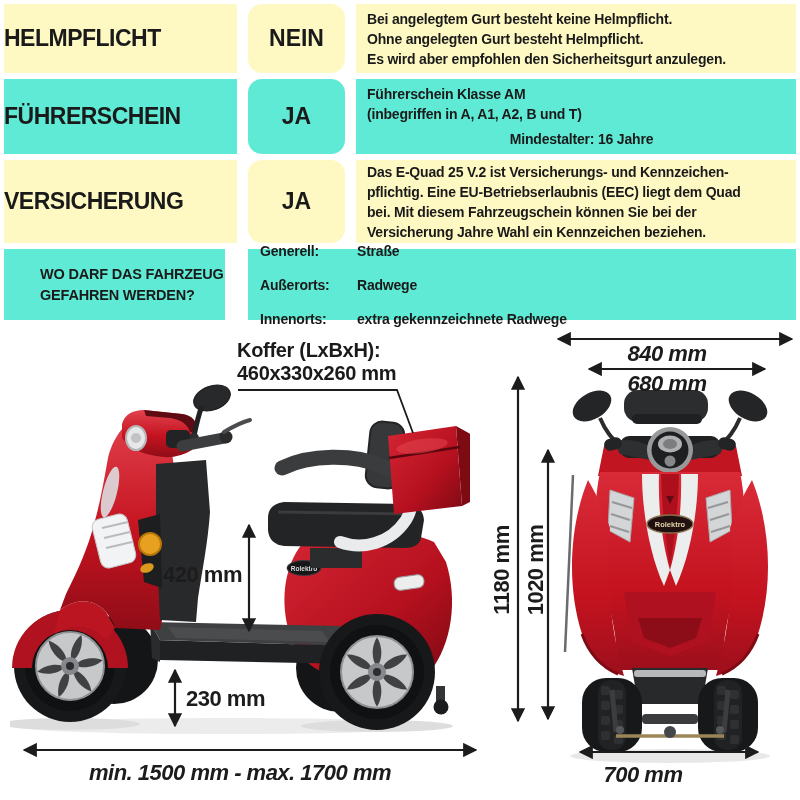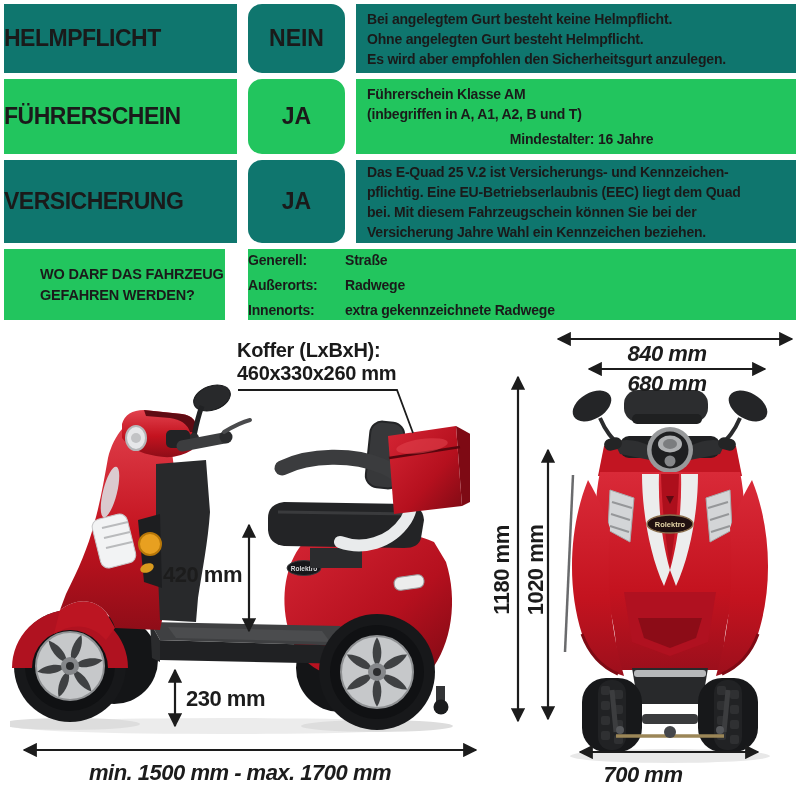--- a/index.html
+++ b/index.html
@@ -3,30 +3,30 @@
 <meta charset="utf-8">
 <style>
   html,body{margin:0;padding:0;background:#fff;}
   .page{position:relative;width:800px;height:800px;background:#ffffff;overflow:hidden;
         font-family:"Liberation Sans","DejaVu Sans",sans-serif;color:#1a1a1a;}
   
   .spec-table{position:absolute;left:4px;top:4px;width:792px;
       display:grid;grid-template-columns:233px 97px 1fr;grid-template-rows:69px 75px 83px 71px;
       column-gap:11px;row-gap:6px;}
   .cell{display:flex;flex-direction:column;justify-content:center;}
-  .cell.dark{background:#0f766e;}
-  .cell.light{background:#22c55e;}
+  .cell.dark{background:#fef9c3;}
+  .cell.light{background:#5eead4;}
   .cell-label{font-size:23px;font-weight:700;letter-spacing:-0.5px;}
   .cell-label-small{font-size:14.5px;font-weight:700;letter-spacing:-0.2px;line-height:21px;
       padding-left:36px;max-width:185px;}
   .cell-value{font-size:23px;font-weight:700;align-items:center;text-align:center;border-radius:14px;}
   .cell-desc{font-size:14px;font-weight:700;letter-spacing:-0.2px;line-height:20px;padding-left:11px;}
   .cell-desc .ln{white-space:nowrap;}
   .desc-extra{margin-top:5px;white-space:nowrap;text-align:center;}
-  .usage-grid{display:grid;grid-template-columns:97px auto;row-gap:5px;
+  .usage-grid{display:grid;grid-template-columns:97px auto;row-gap:14px;padding-left:12px;
       font-size:14px;font-weight:700;letter-spacing:-0.2px;line-height:20px;}
   .usage-grid div{white-space:nowrap;}
   .span2{grid-column:2 / 4;}
   
   .dim{position:absolute;font-weight:700;font-size:22px;letter-spacing:-0.5px;
        color:#1c1c1c;white-space:nowrap;z-index:5;}
   .dim.center{text-align:center;font-style:italic;}
   .dim-rot{display:flex;align-items:center;justify-content:center;width:120px;height:26px;
        transform:rotate(-90deg);transform-origin:center;}
   .koffer-label{position:absolute;left:237px;top:339px;font-size:20px;font-weight:700;

